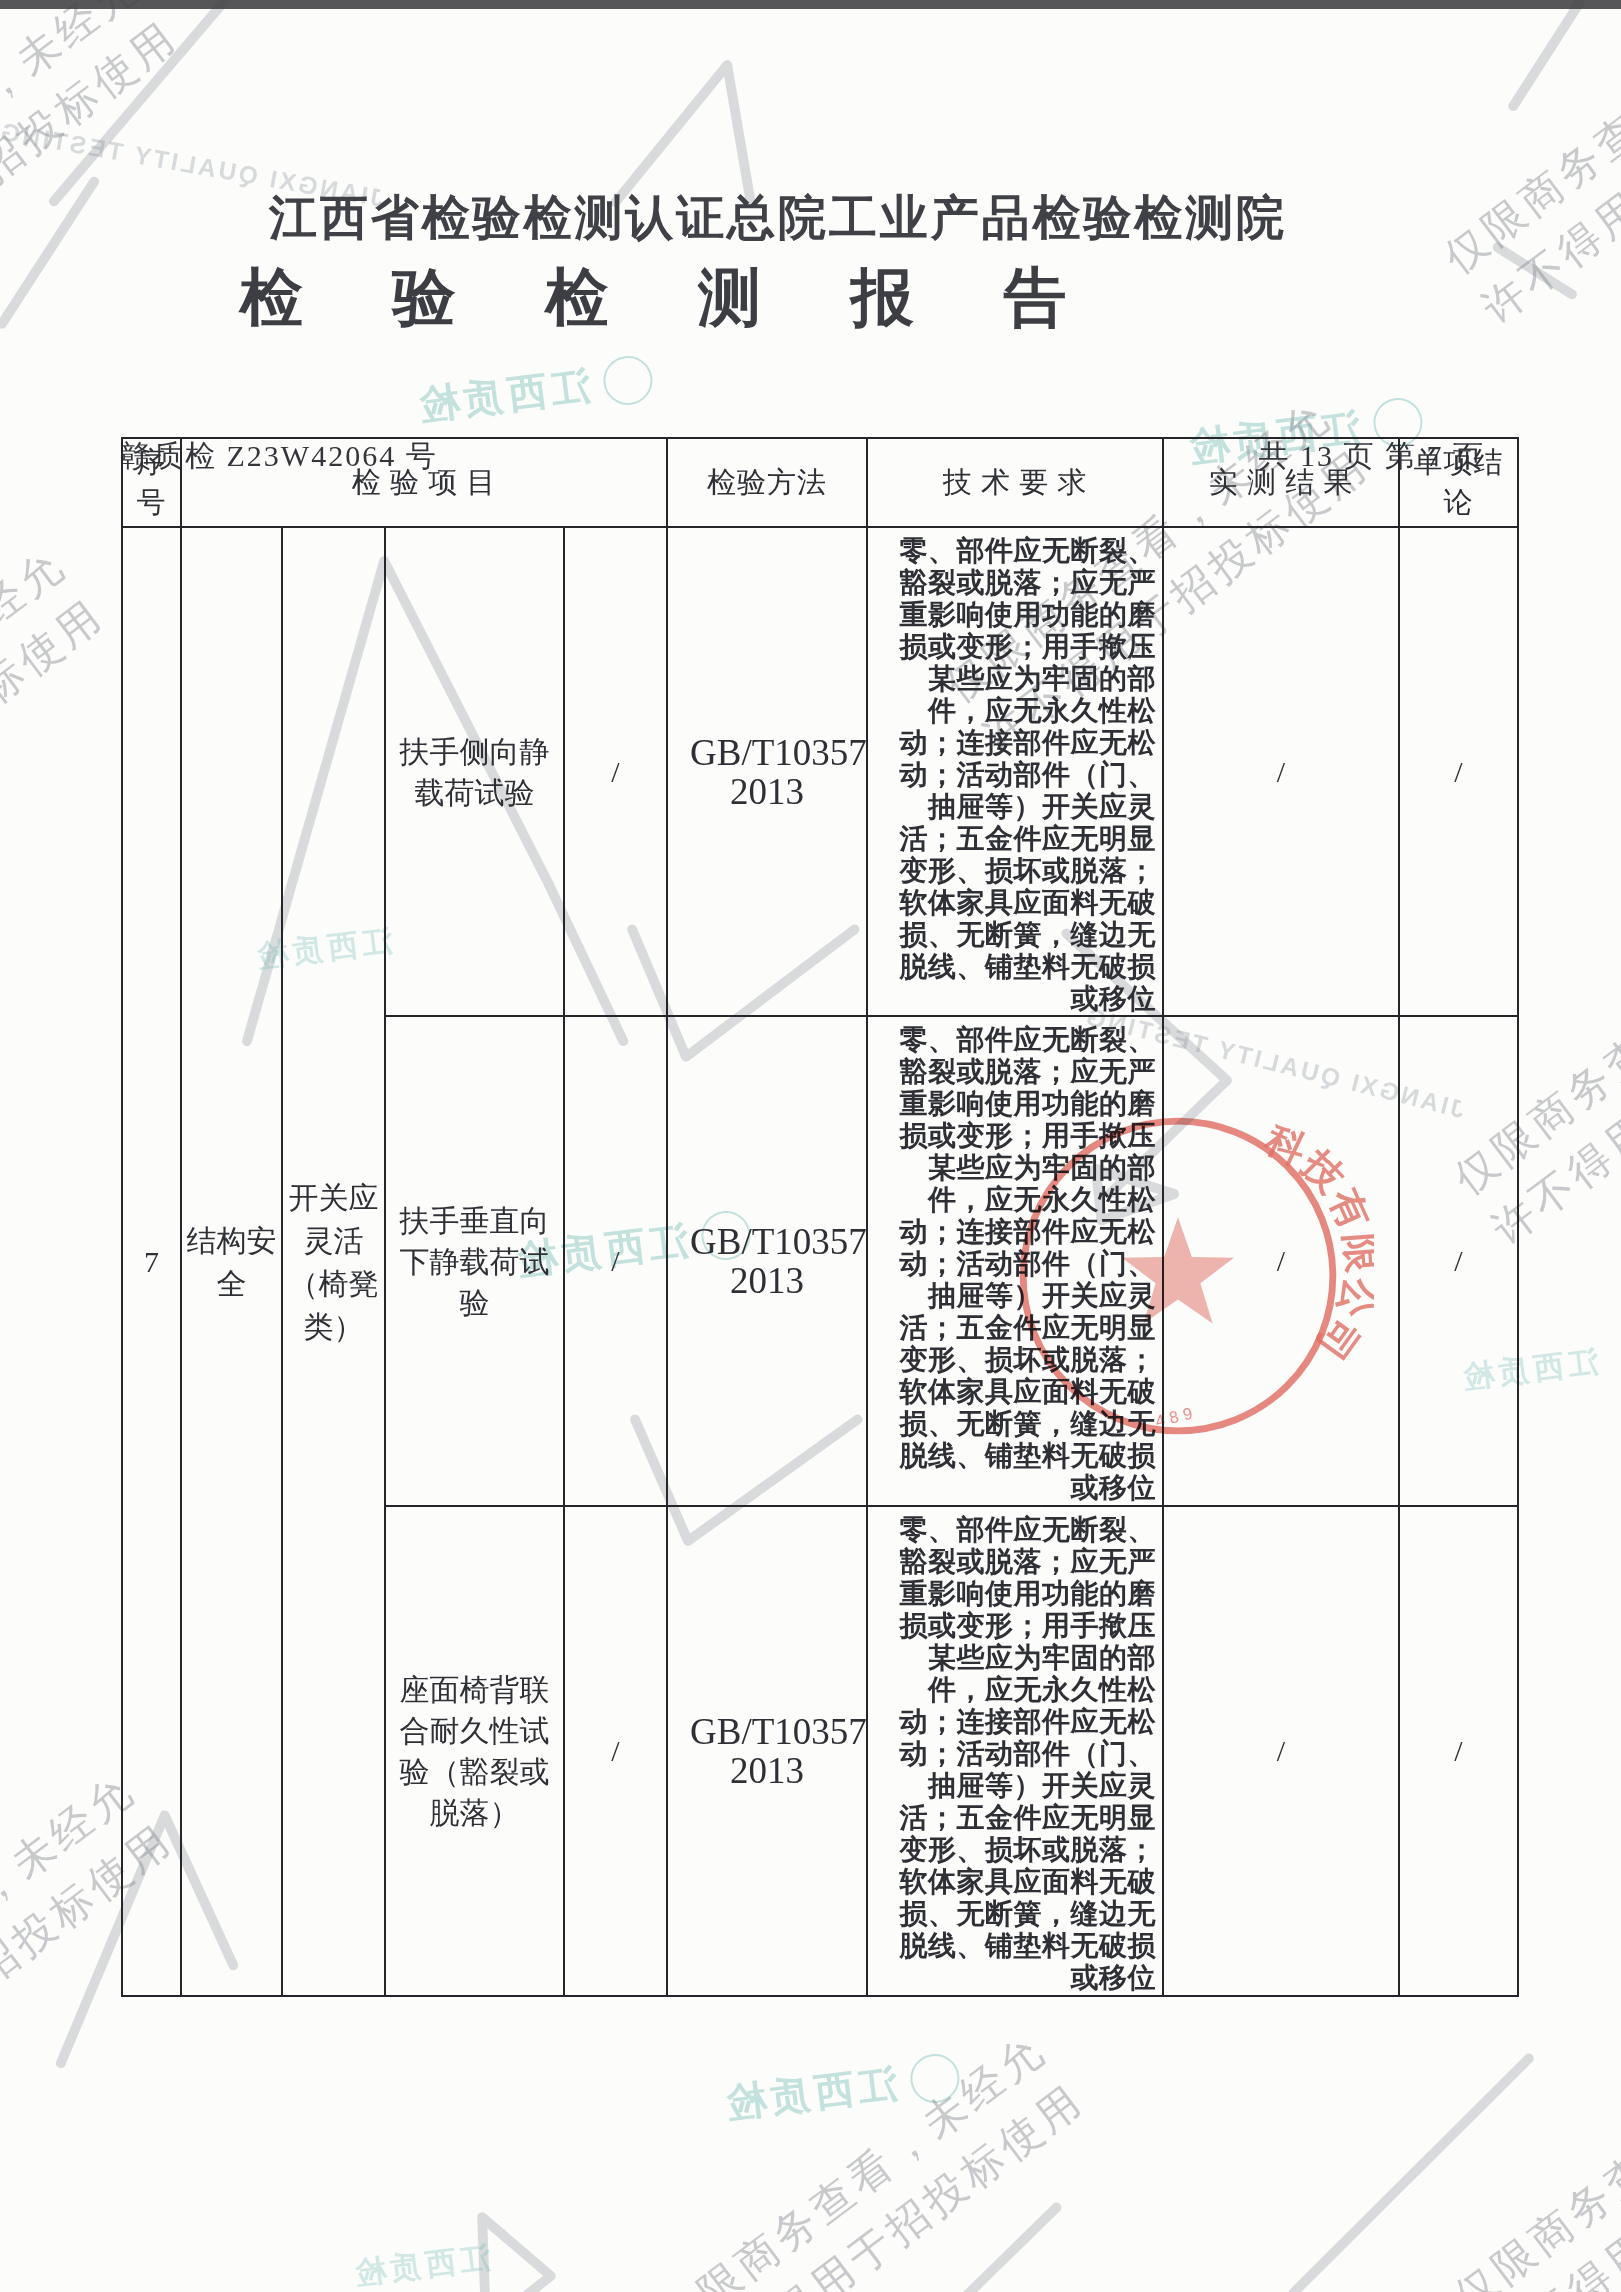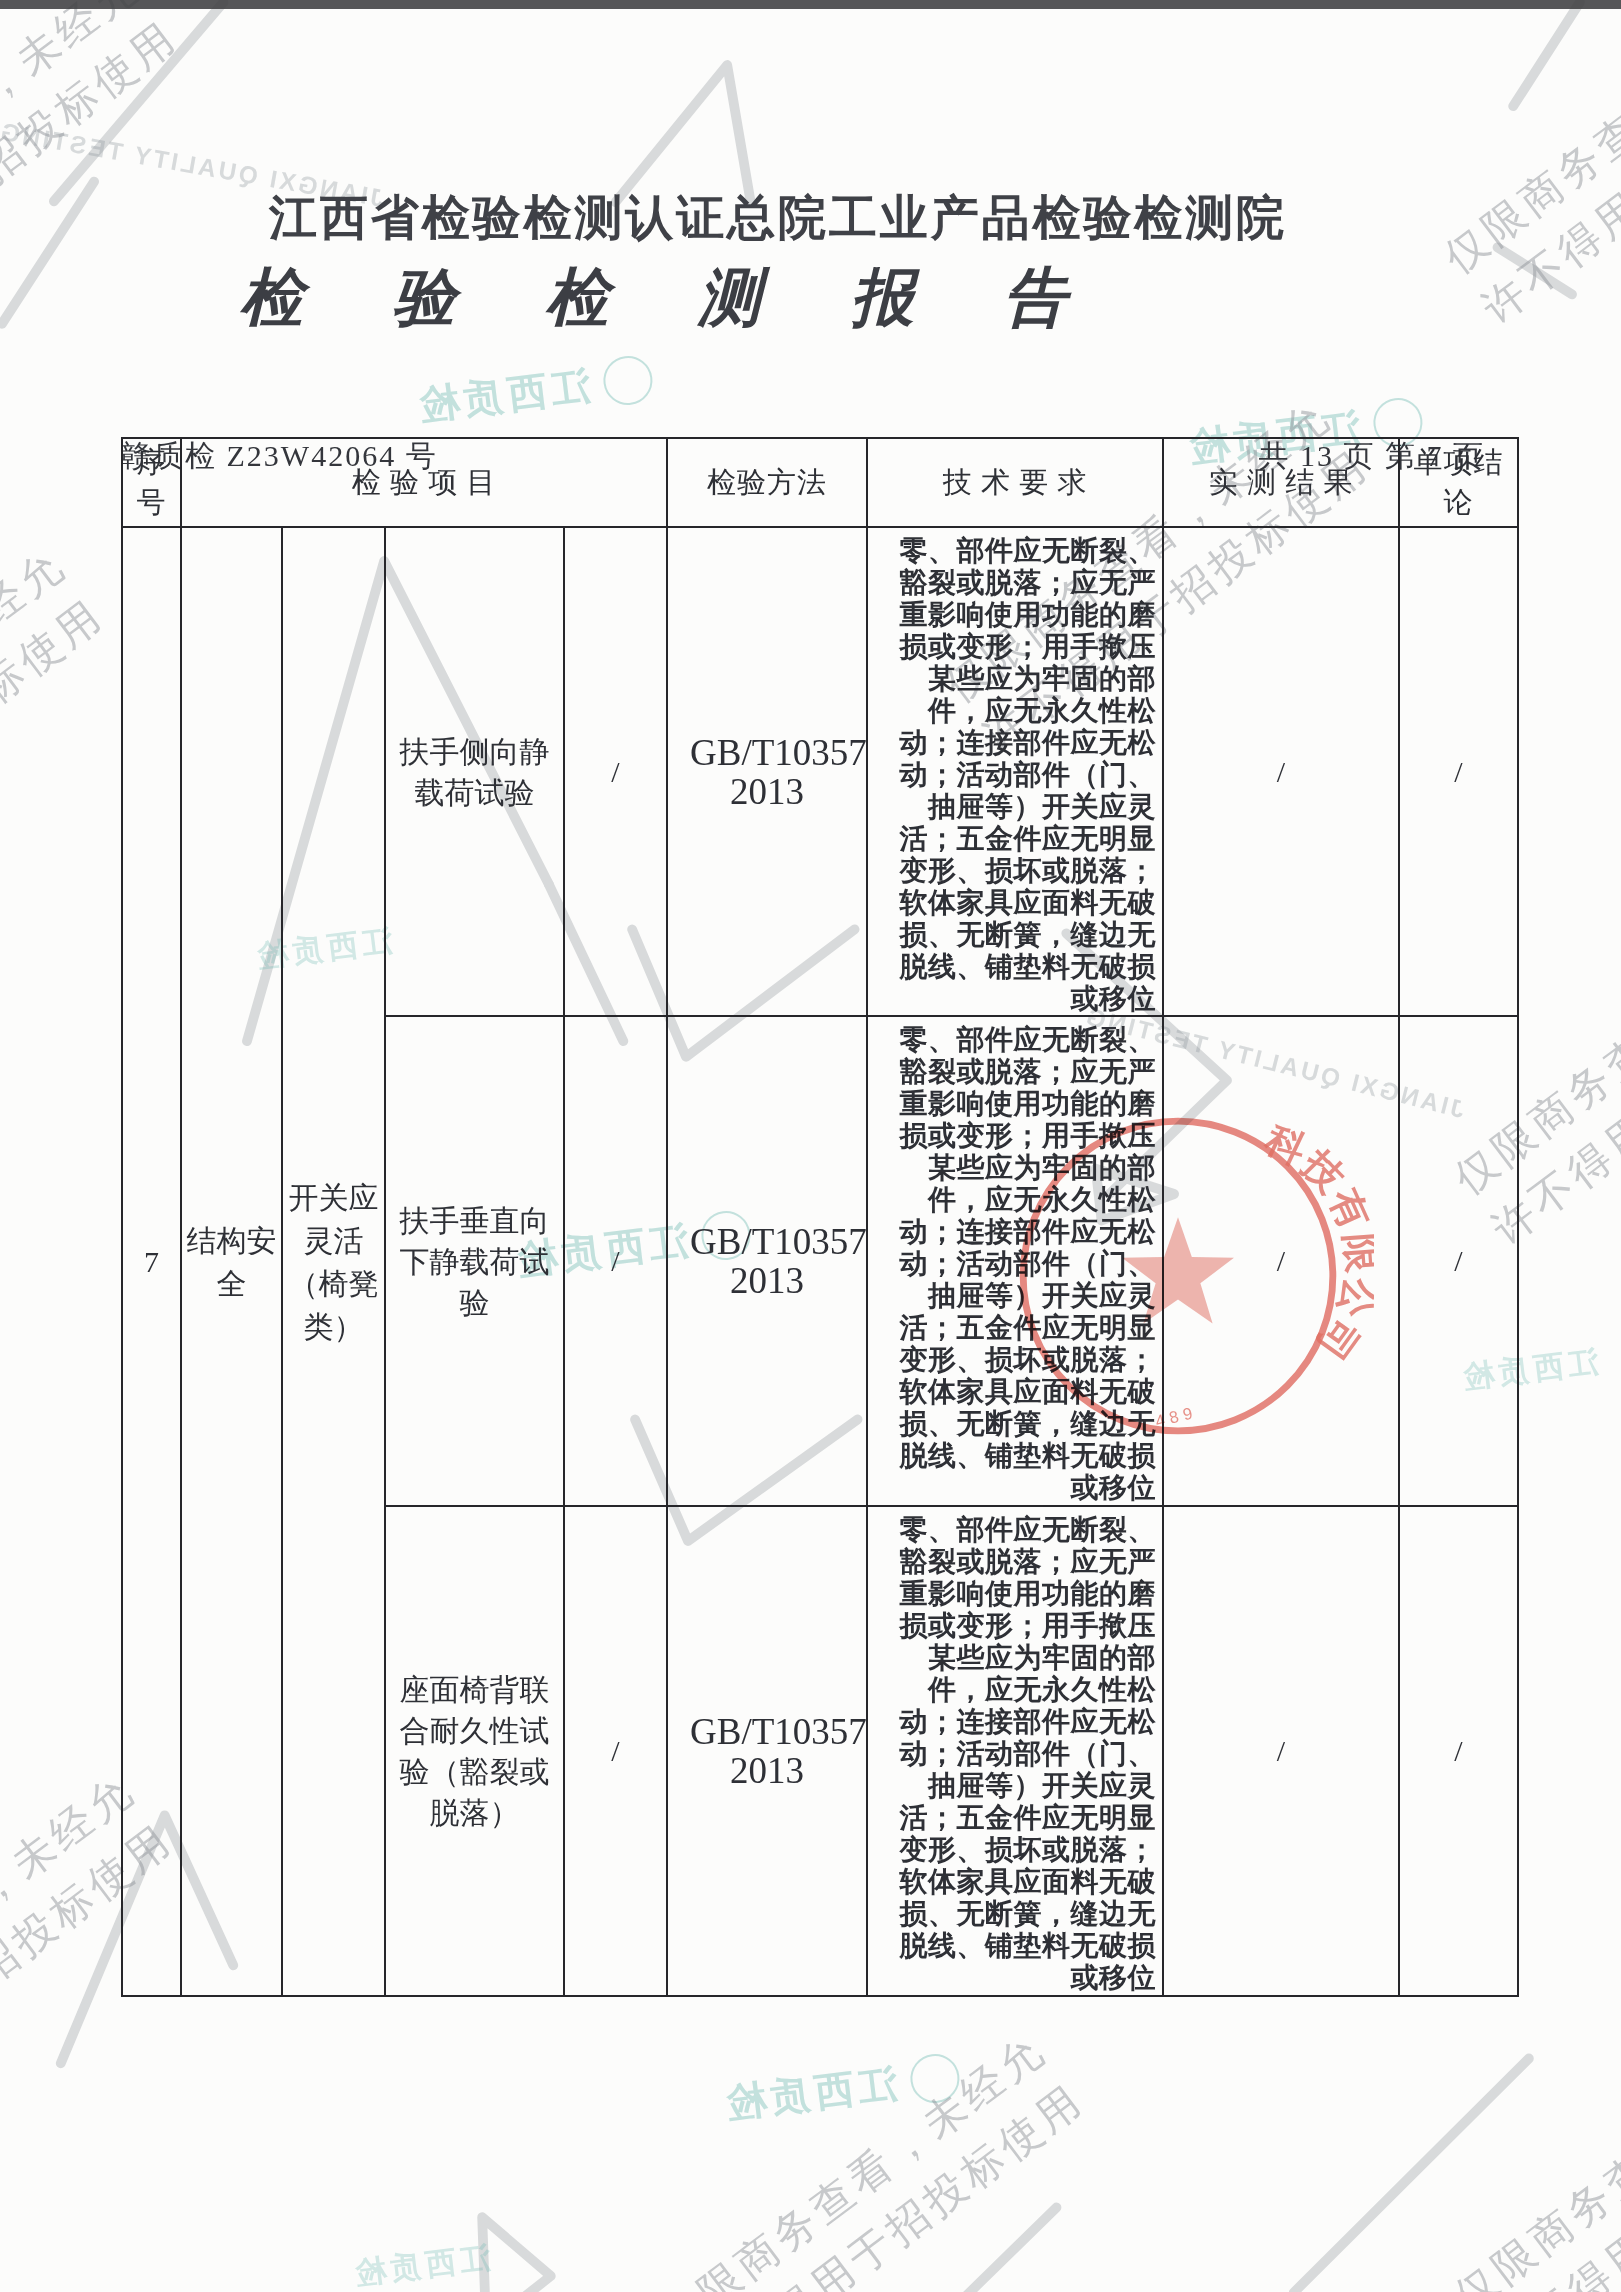--- a/index.html
+++ b/index.html
@@ -35,21 +35,21 @@
     font-family:"Liberation Sans",sans-serif;font-weight:400;
   }
 
   
   .doc-title{
     position:absolute;left:0;top:186px;width:1556px;text-align:center;z-index:3;
     font-size:48px;font-weight:700;letter-spacing:2.9px;color:#3f4147;
   }
   .doc-subtitle{
     position:absolute;left:0;top:255px;width:1306px;text-align:center;z-index:3;
-    font-size:63px;font-weight:700;letter-spacing:37px;text-indent:37px;color:#3c3e44;font-style:italic;
+    font-size:63px;font-weight:700;letter-spacing:37px;text-indent:37px;color:#3c3e44;
   }
   .report-line{
     position:absolute;left:121px;top:390px;width:1364px;z-index:3;
     display:flex;justify-content:space-between;align-items:baseline;
     font-size:30px;color:#34363c;letter-spacing:2px;margin-top:46px;
   }
 
   
   .report-table{
     position:absolute;left:121px;top:437px;z-index:3;

